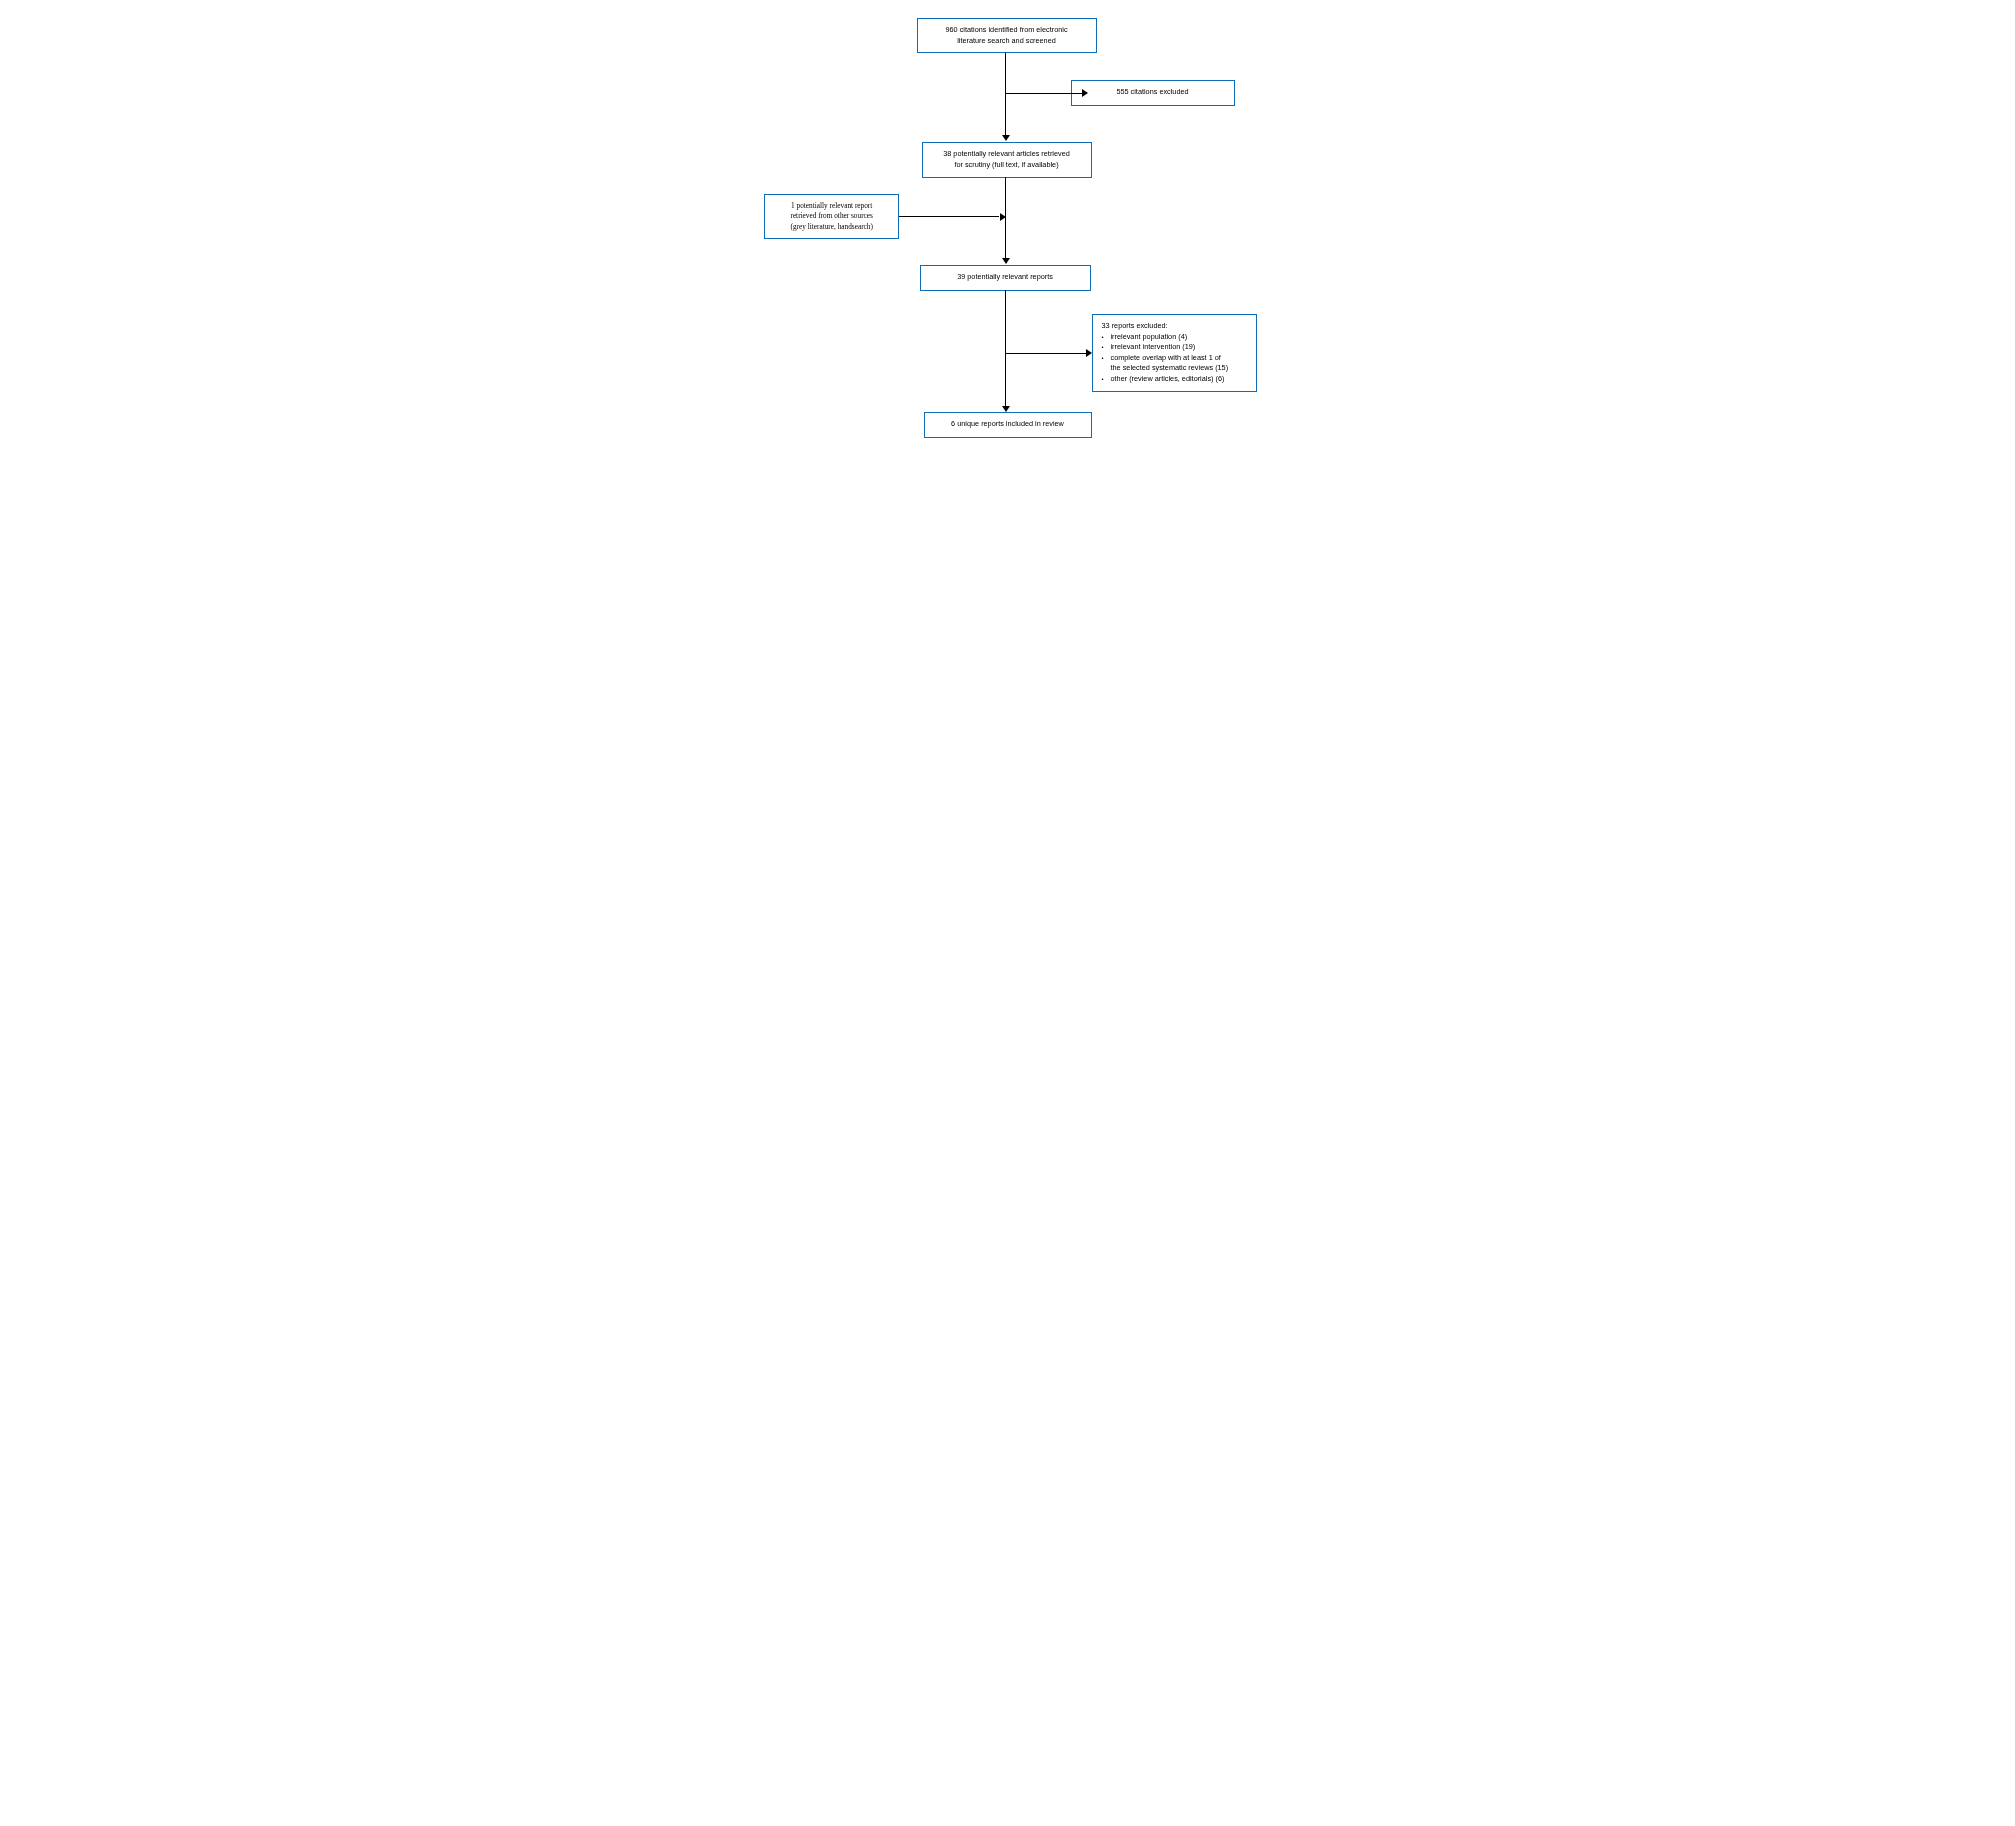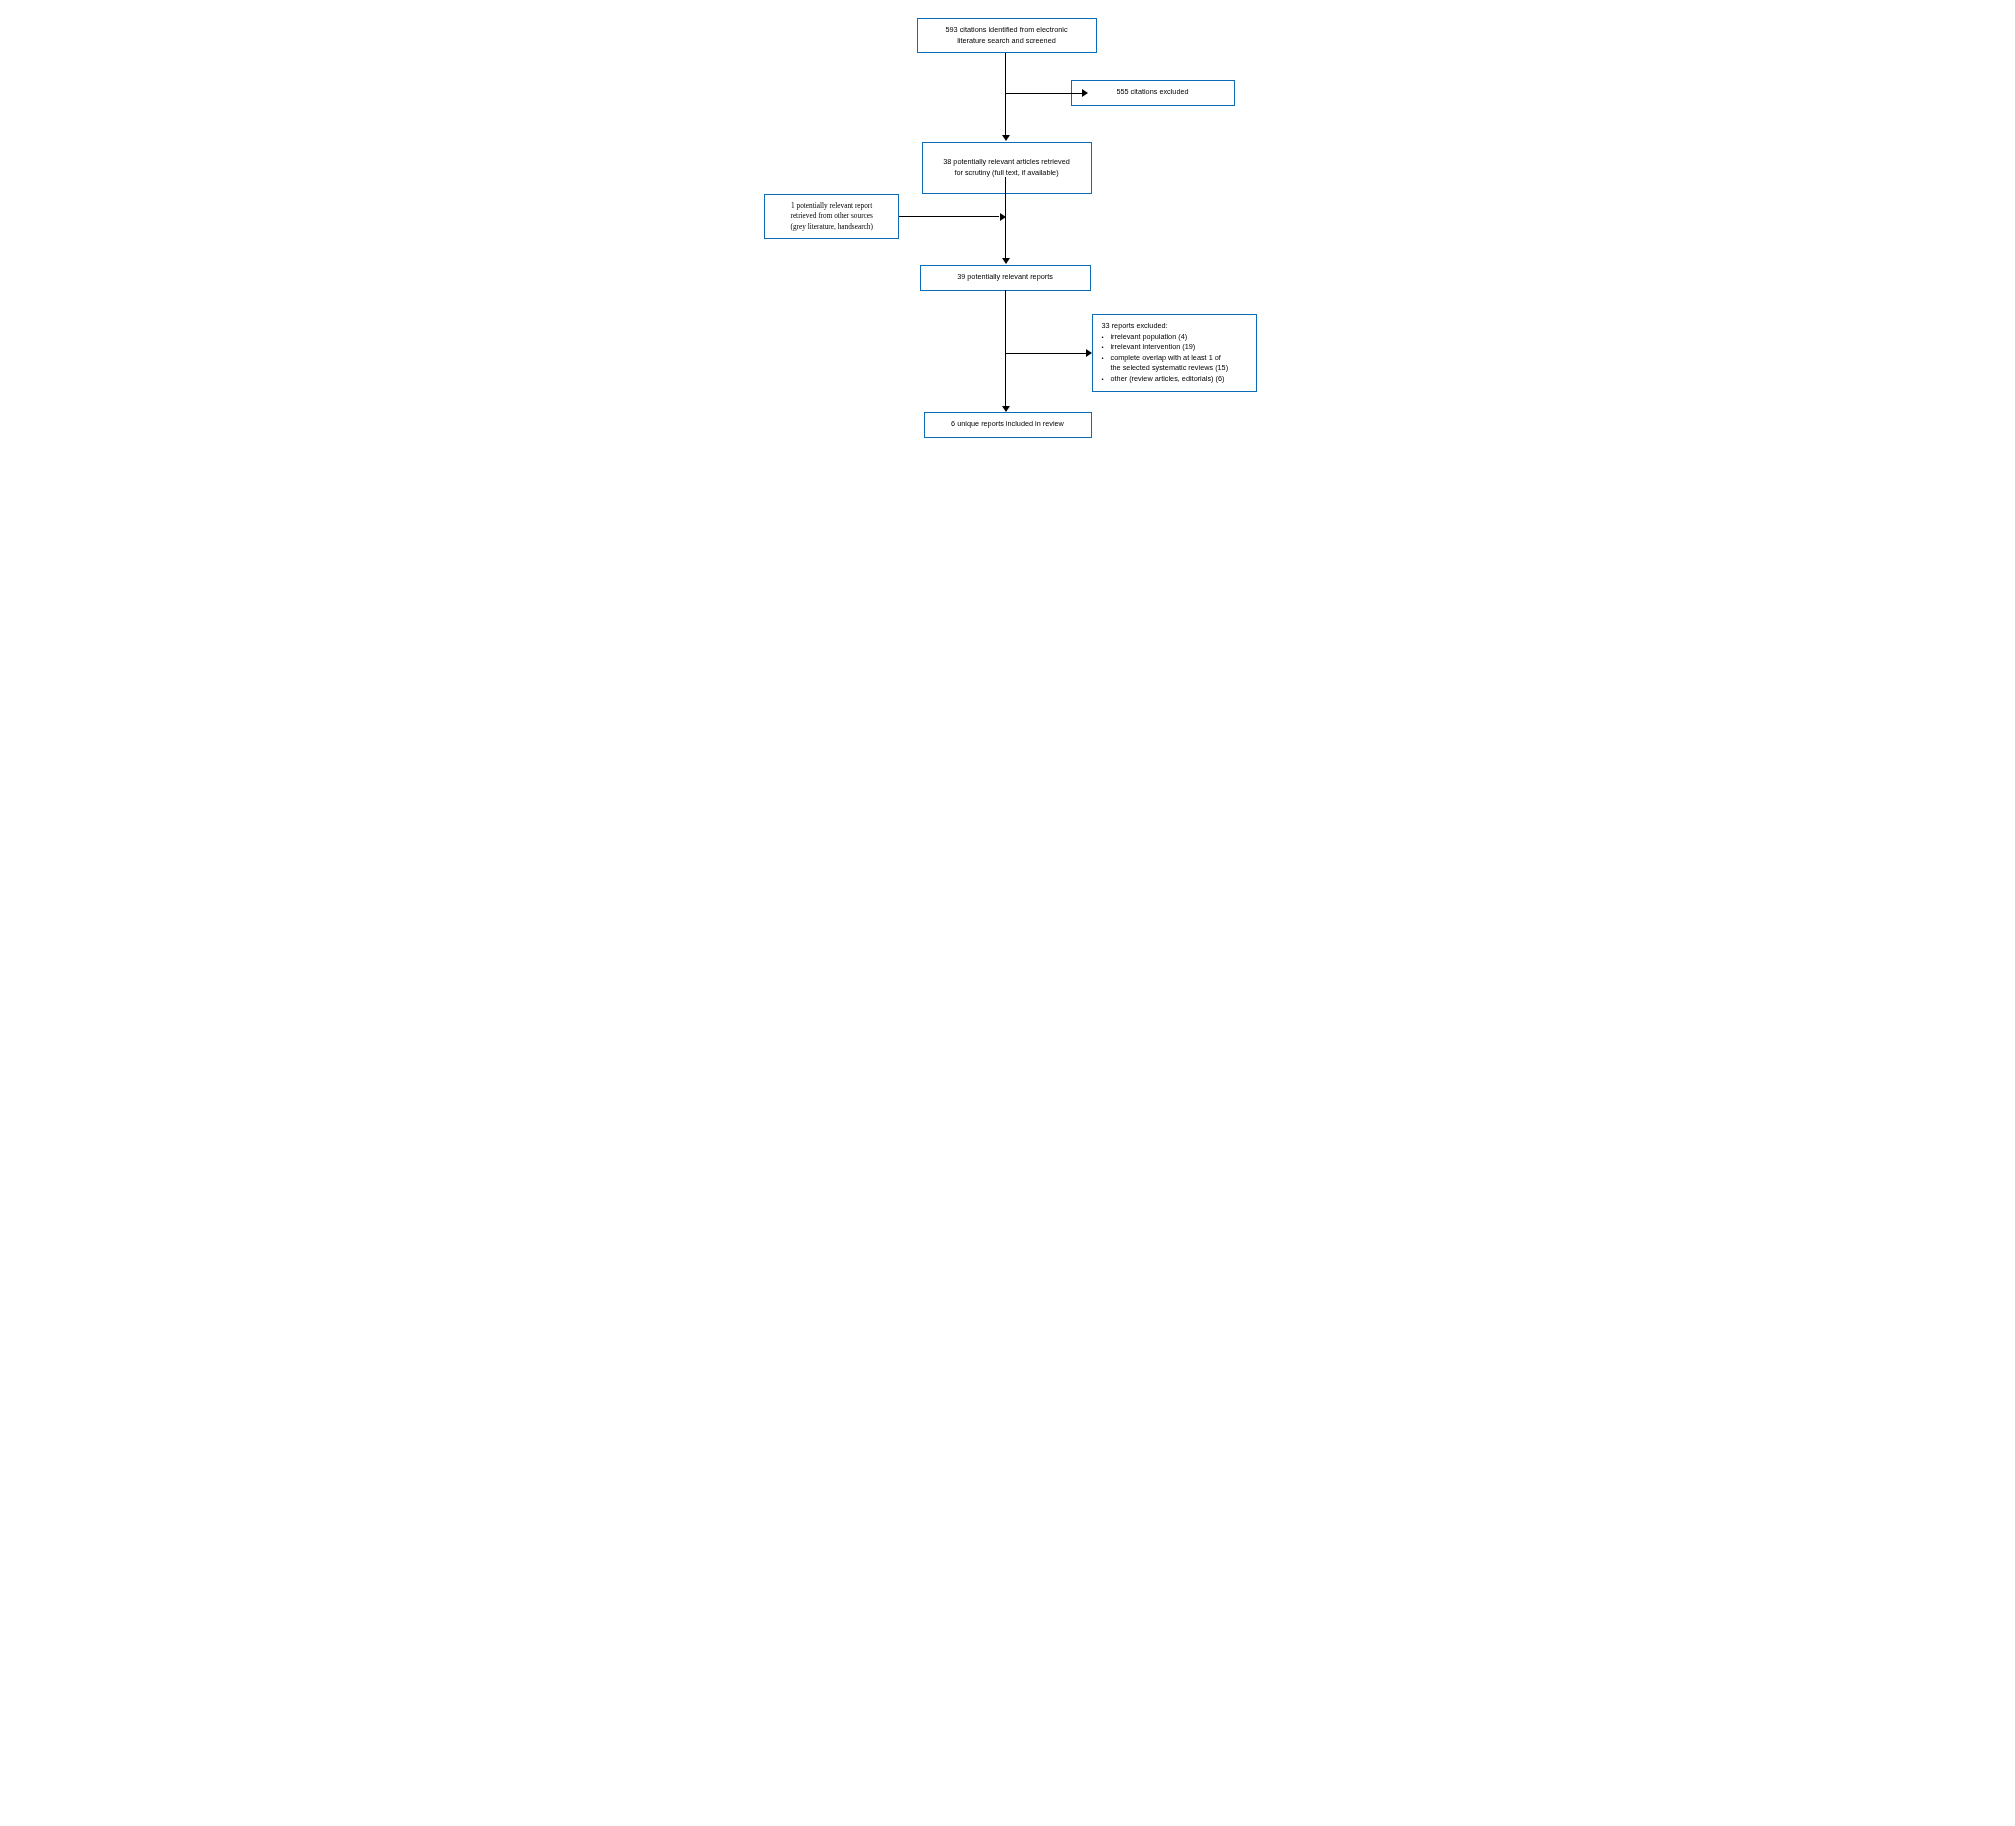--- a/index.html
+++ b/index.html
@@ -76,32 +76,32 @@
   .arrowhead-right{
     position:absolute;
     width:0;height:0;
     border-top:4.1px solid transparent;
     border-bottom:4.1px solid transparent;
     border-left:6.4px solid var(--arrow);
   }
   
   #box-citations-identified{left:161px;top:18px;width:180px;height:35px;}
   #box-citations-excluded{left:315px;top:80px;width:164px;height:25.5px;}
-  #box-articles-retrieved{left:166px;top:142px;width:170px;height:52px;}
+  #box-articles-retrieved{left:166px;top:142px;width:170px;height:36px;}
   #box-other-sources{left:8.7px;top:194px;width:135px;height:45px;font-family:Liberation Serif, serif;}
   #box-relevant-reports{left:164px;top:265px;width:171px;height:25.5px;}
   #box-reports-excluded{left:336px;top:314px;width:165px;height:78px;}
   #box-included{left:168px;top:412px;width:168px;height:25.5px;}
 </style>
 </head>
 <body>
 
 <div class="canvas">
 
-  <div class="box center" id="box-citations-identified">593 citations identified from electronic
+  <div class="box center" id="box-citations-identified">960 citations identified from electronic
 literature search and screened</div>
 
   <div class="box center" id="box-citations-excluded">555 citations excluded</div>
 
   <div class="box center" id="box-articles-retrieved">38 potentially relevant articles retrieved
 for scrutiny (full text, if available)</div>
 
   <div class="box center" id="box-other-sources">1 potentially relevant report
 retrieved from other sources
 (grey literature, handsearch)</div>

